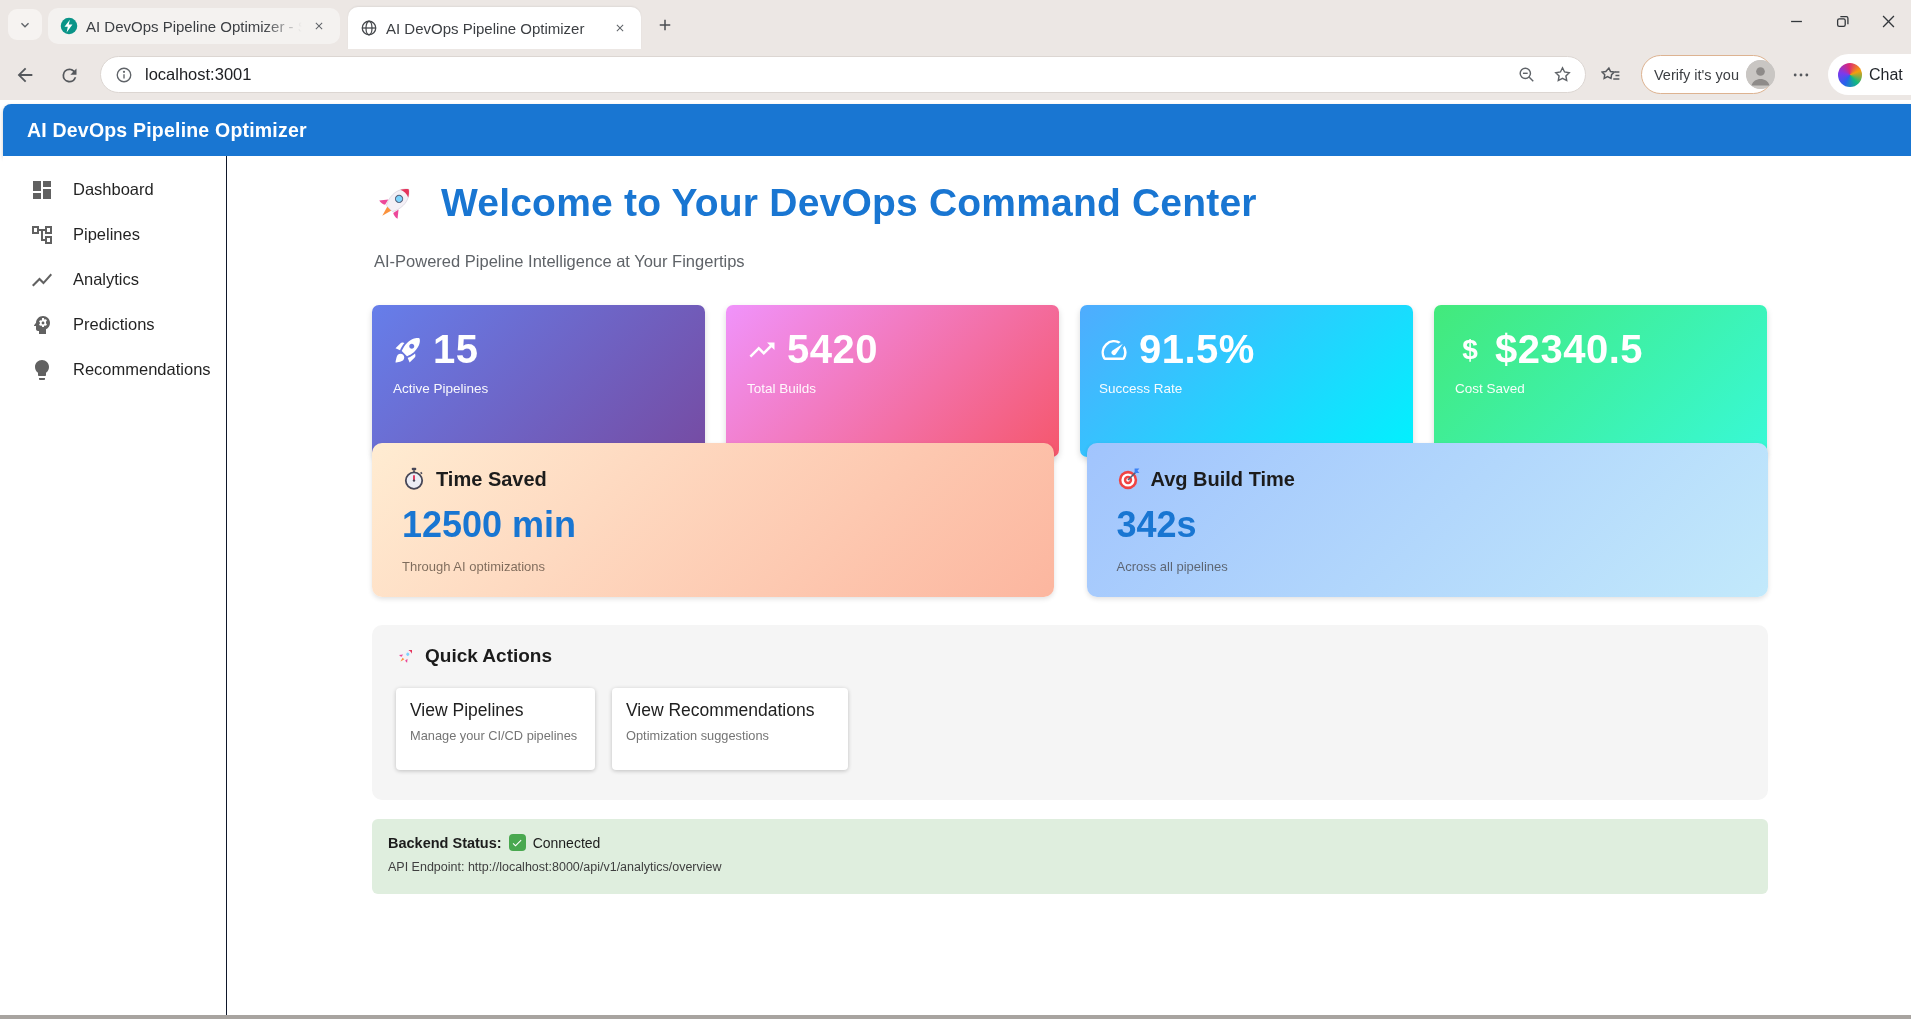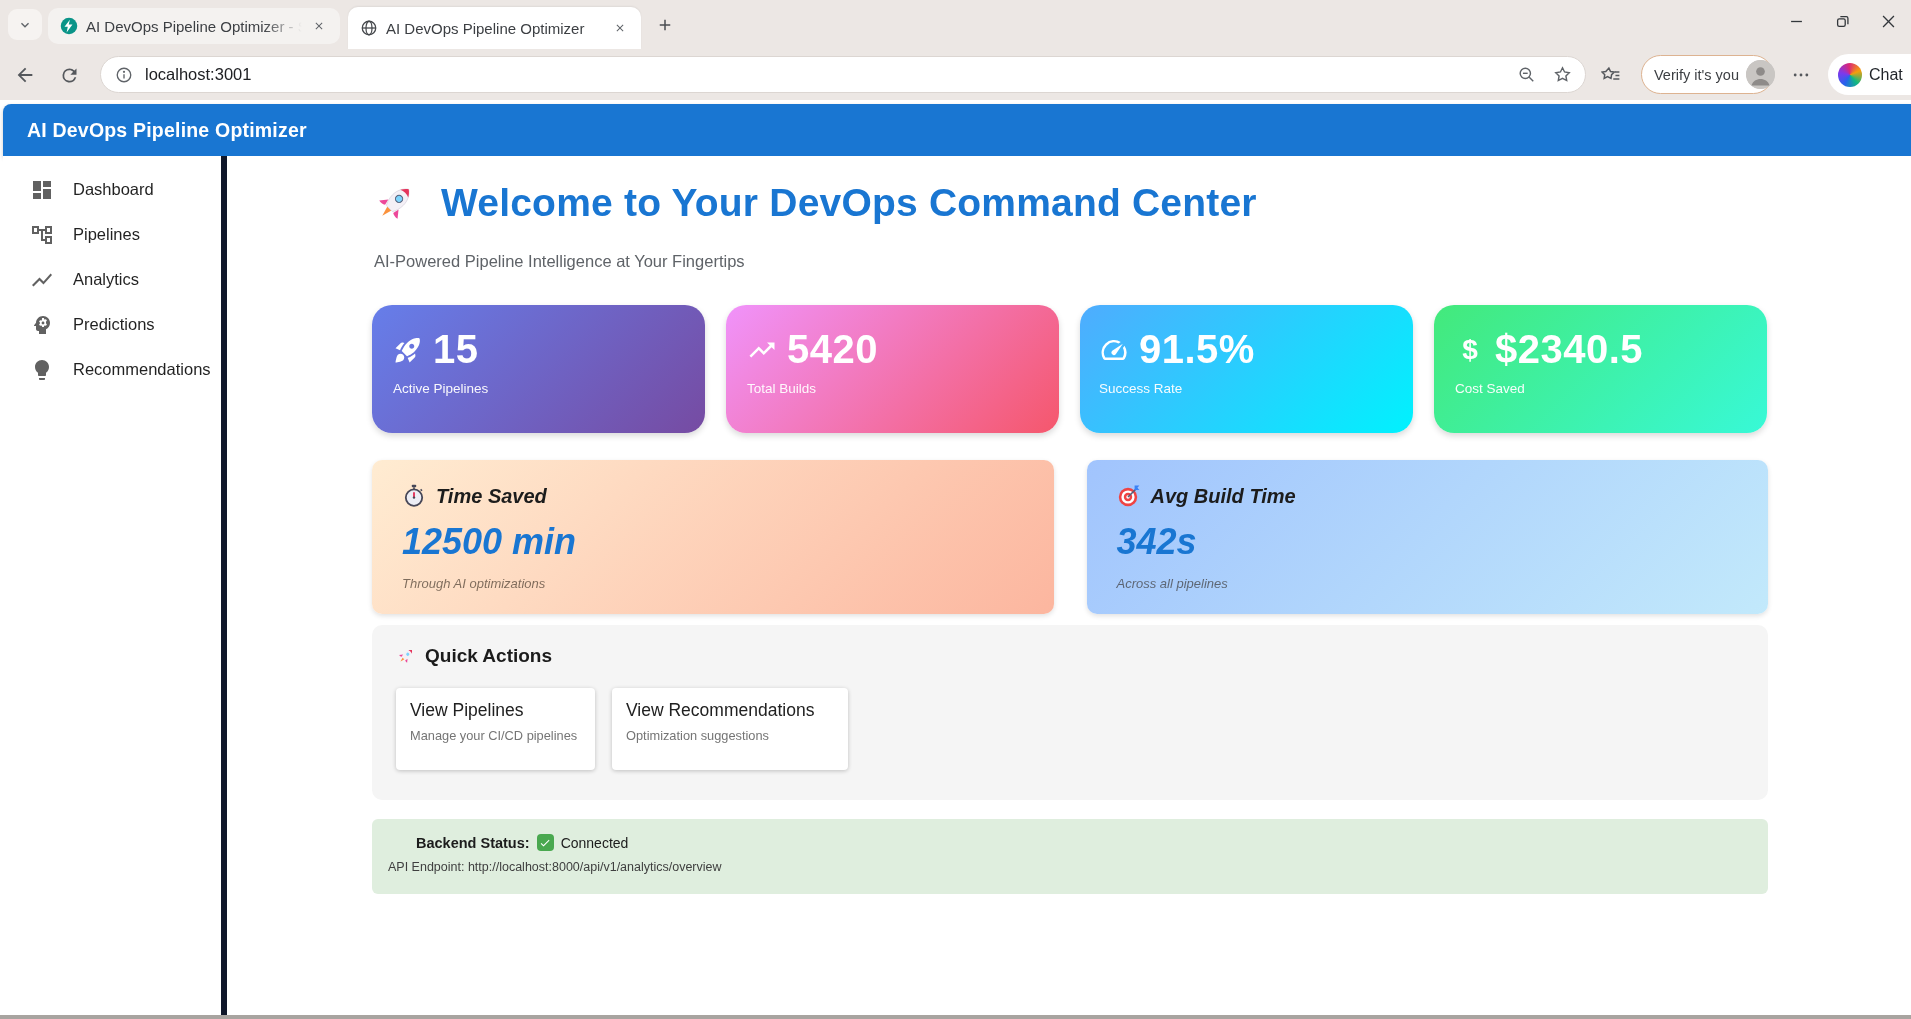--- a/index.html
+++ b/index.html
@@ -30,58 +30,58 @@
   .verify-text { font-size:14.5px; color:#3c3f43; white-space:nowrap; }
   .avatar { width:29px; height:29px; border-radius:50%; background:#c9c6c3; overflow:hidden; flex:none; }
   .chat-pill { position:absolute; left:1828px; top:5px; width:83px; height:41px; background:#fff; border-radius:21px 0 0 21px; display:flex; align-items:center; padding:16px 10px; gap:7px; }
   .chat-text { font-size:16px; color:#1f2328; }
   .copilot-dot { width:24px; height:24px; border-radius:50%; background:conic-gradient(from 210deg,#2563eb,#7c3aed,#db2777,#f59e0b,#10b981,#2563eb); flex:none; }
 
   
   .appbar { position:absolute; top:104px; left:3px; right:0; height:52px; background:#1976d2; border-radius:8px 0 0 0; display:flex; align-items:center; box-shadow:0 2px 4px rgba(0,0,0,0.2); }
   .appbar-title { color:#fff; font-size:19.5px; font-weight:600; margin-left:24px; letter-spacing:0.2px; }
 
-  .sidebar { position:absolute; top:156px; left:3px; width:224px; bottom:4px; background:#fff; border-right:6px solid #0f172a; }
+  .sidebar { position:absolute; top:156px; left:3px; width:224px; bottom:4px; background:#fff; border-right:1px solid #0f172a; }
   .side-item { position:absolute; left:0; width:100%; height:45px; display:flex; align-items:center; cursor:pointer; }
   .side-icon { width:24px; height:24px; margin-left:27px; color:#616161; flex:none; }
   .side-label { font-size:16.5px; color:rgba(0,0,0,0.87); margin-left:19px; }
 
   .main { position:absolute; top:156px; left:227px; right:0; bottom:4px; background:#fff; }
   .content { position:absolute; left:145px; top:0; width:1396px; }
 
   .hero { position:absolute; top:24px; left:0; display:flex; align-items:center; gap:23px; }
   .hero-title { font-size:39px; font-weight:700; color:#1976d2; letter-spacing:0.2px; }
   .subtitle { position:absolute; top:96px; left:2px; font-size:16.5px; color:#5f6368; }
 
   .stats-row { position:absolute; top:149px; left:0; width:1396px; display:flex; gap:21px; }
-  .stat-card { width:333px; height:128px; border-radius:20px; padding:22px 21px 0 21px; color:#fff; box-shadow:0 3px 6px rgba(0,0,0,0.15); }
+  .stat-card { width:333px; height:152px; border-radius:7px; padding:22px 21px 0 21px; color:#fff; box-shadow:0 3px 6px rgba(0,0,0,0.15); }
   .stat-top { display:flex; align-items:center; gap:10px; }
   .stat-ic { width:30px; height:30px; flex:none; }
   .stat-value { font-size:40px; font-weight:700; letter-spacing:0.5px; }
   .stat-label { font-size:13.5px; margin-top:9px; opacity:0.95; }
 
-  .metrics-row { position:absolute; top:304px; left:0; width:1396px; display:flex; gap:33px;font-style:italic; }
+  .metrics-row { position:absolute; top:287px; left:0; width:1396px; display:flex; gap:33px; }
   .metric-card { flex:1; height:154px; border-radius:10px; padding:24px 30px 0 30px; box-shadow:0 2px 5px rgba(0,0,0,0.12); }
   .metric-head { display:flex; align-items:center; gap:10px; }
   .metric-title { font-size:20px; font-weight:700; color:#1c1c1c; }
   .metric-ic { width:24px; height:24px; flex:none; }
   .metric-value { font-size:36px; font-weight:700; color:#1976d2; margin-top:13px; }
   .metric-caption { font-size:13px; color:rgba(40,30,20,0.6); margin-top:13px; }
 
   .quick-panel { position:absolute; top:469px; left:0; width:1396px; height:175px; background:#f5f5f5; border-radius:10px; padding:20px 24px 0 24px; }
   .quick-head { display:flex; align-items:center; gap:9px; }
   .quick-title { font-size:19px; font-weight:700; color:#1c1c1c; }
   .quick-row { display:flex; gap:17px; margin-top:21px; }
   .action-card { background:#fff; height:82px; border-radius:4px; box-shadow:0 1px 4px rgba(0,0,0,0.22); padding:12px 14px 0 14px; cursor:pointer; }
   .action-title { font-size:17.5px; color:#212121; }
   .action-sub { font-size:12.8px; color:#757575; margin-top:7px; }
 
   .backend-panel { position:absolute; top:663px; left:0; width:1396px; height:75px; background:#dfeede; border-radius:6px; padding:15px 16px 0 16px; }
   .backend-line1 { display:flex; align-items:center; gap:7px; }
-  .backend-label { font-size:14.5px; font-weight:700; color:#1c1c1c;margin-left:28px; }
+  .backend-label { font-size:14.5px; font-weight:700; color:#1c1c1c; }
   .backend-status { font-size:14px; color:#1c1c1c; }
   .backend-endpoint { font-size:12.5px; color:#3f3f3f; margin-top:9px; }
   .check-box { width:17px; height:17px; border-radius:4px; background:#49a84f; display:flex; align-items:center; justify-content:center; flex:none; }
 
   .bottom-strip { position:absolute; left:0; bottom:0; width:1911px; height:4px; background:#a8a4a0; }
 
   svg { display:block; }
 </style>
 </head>
 <body>

